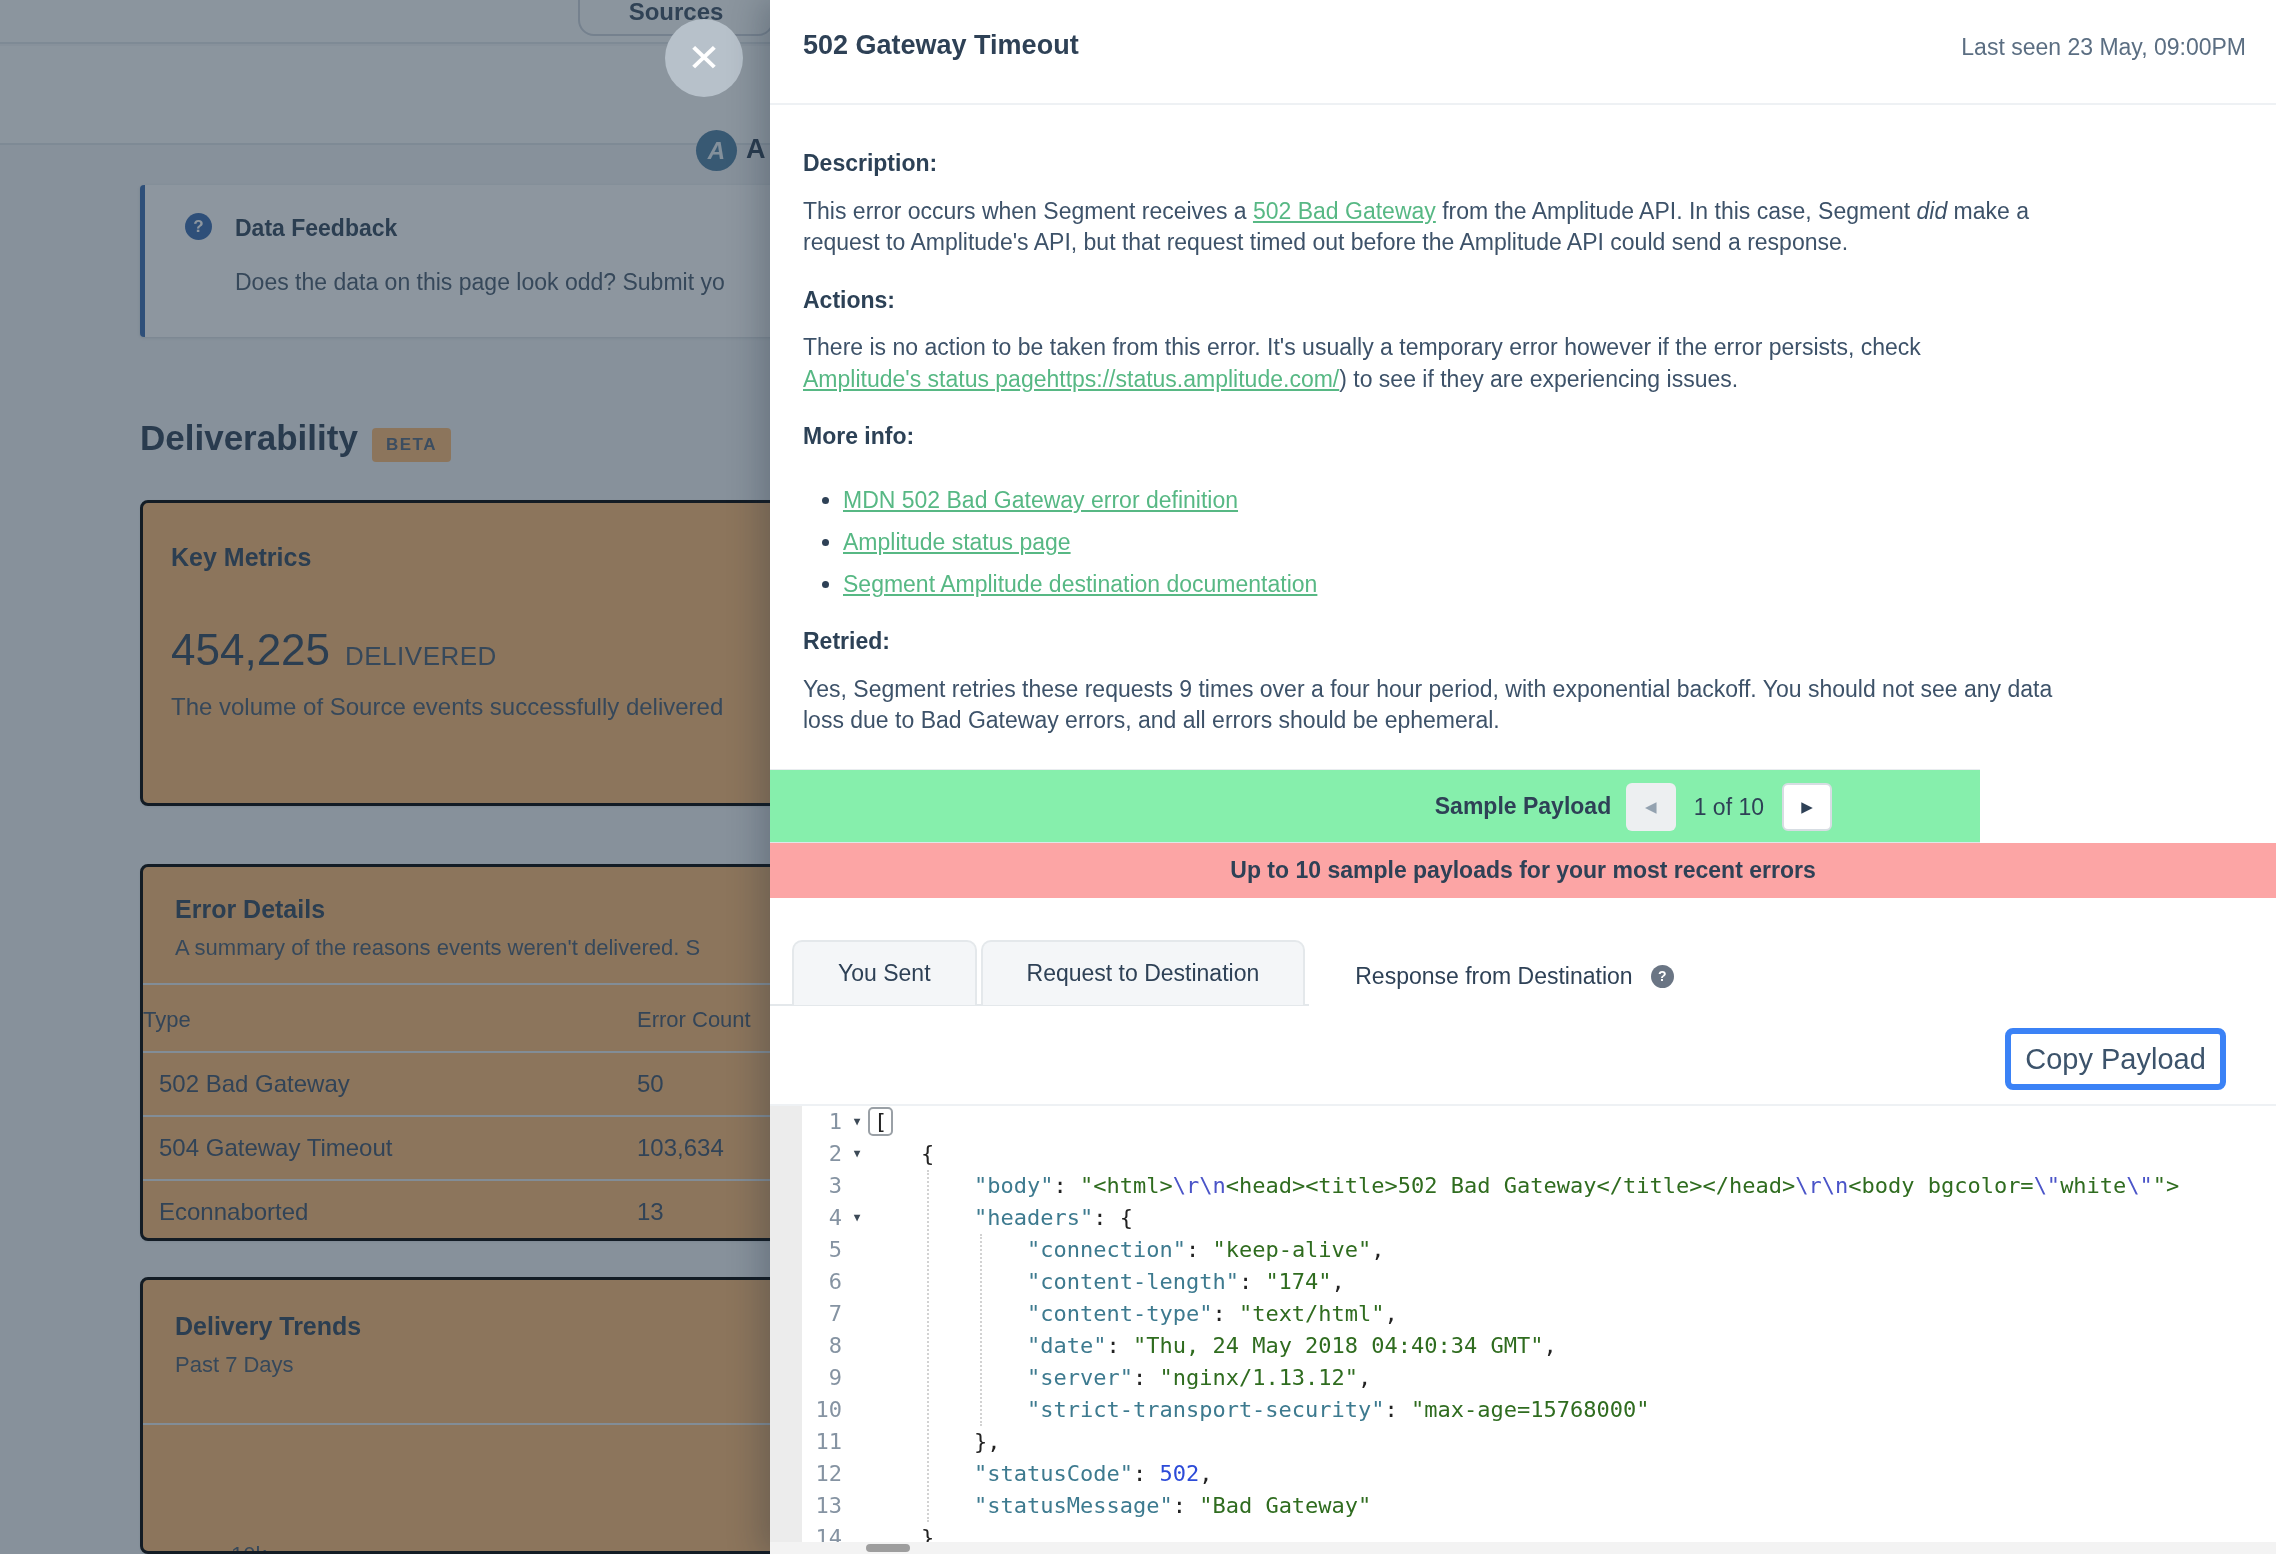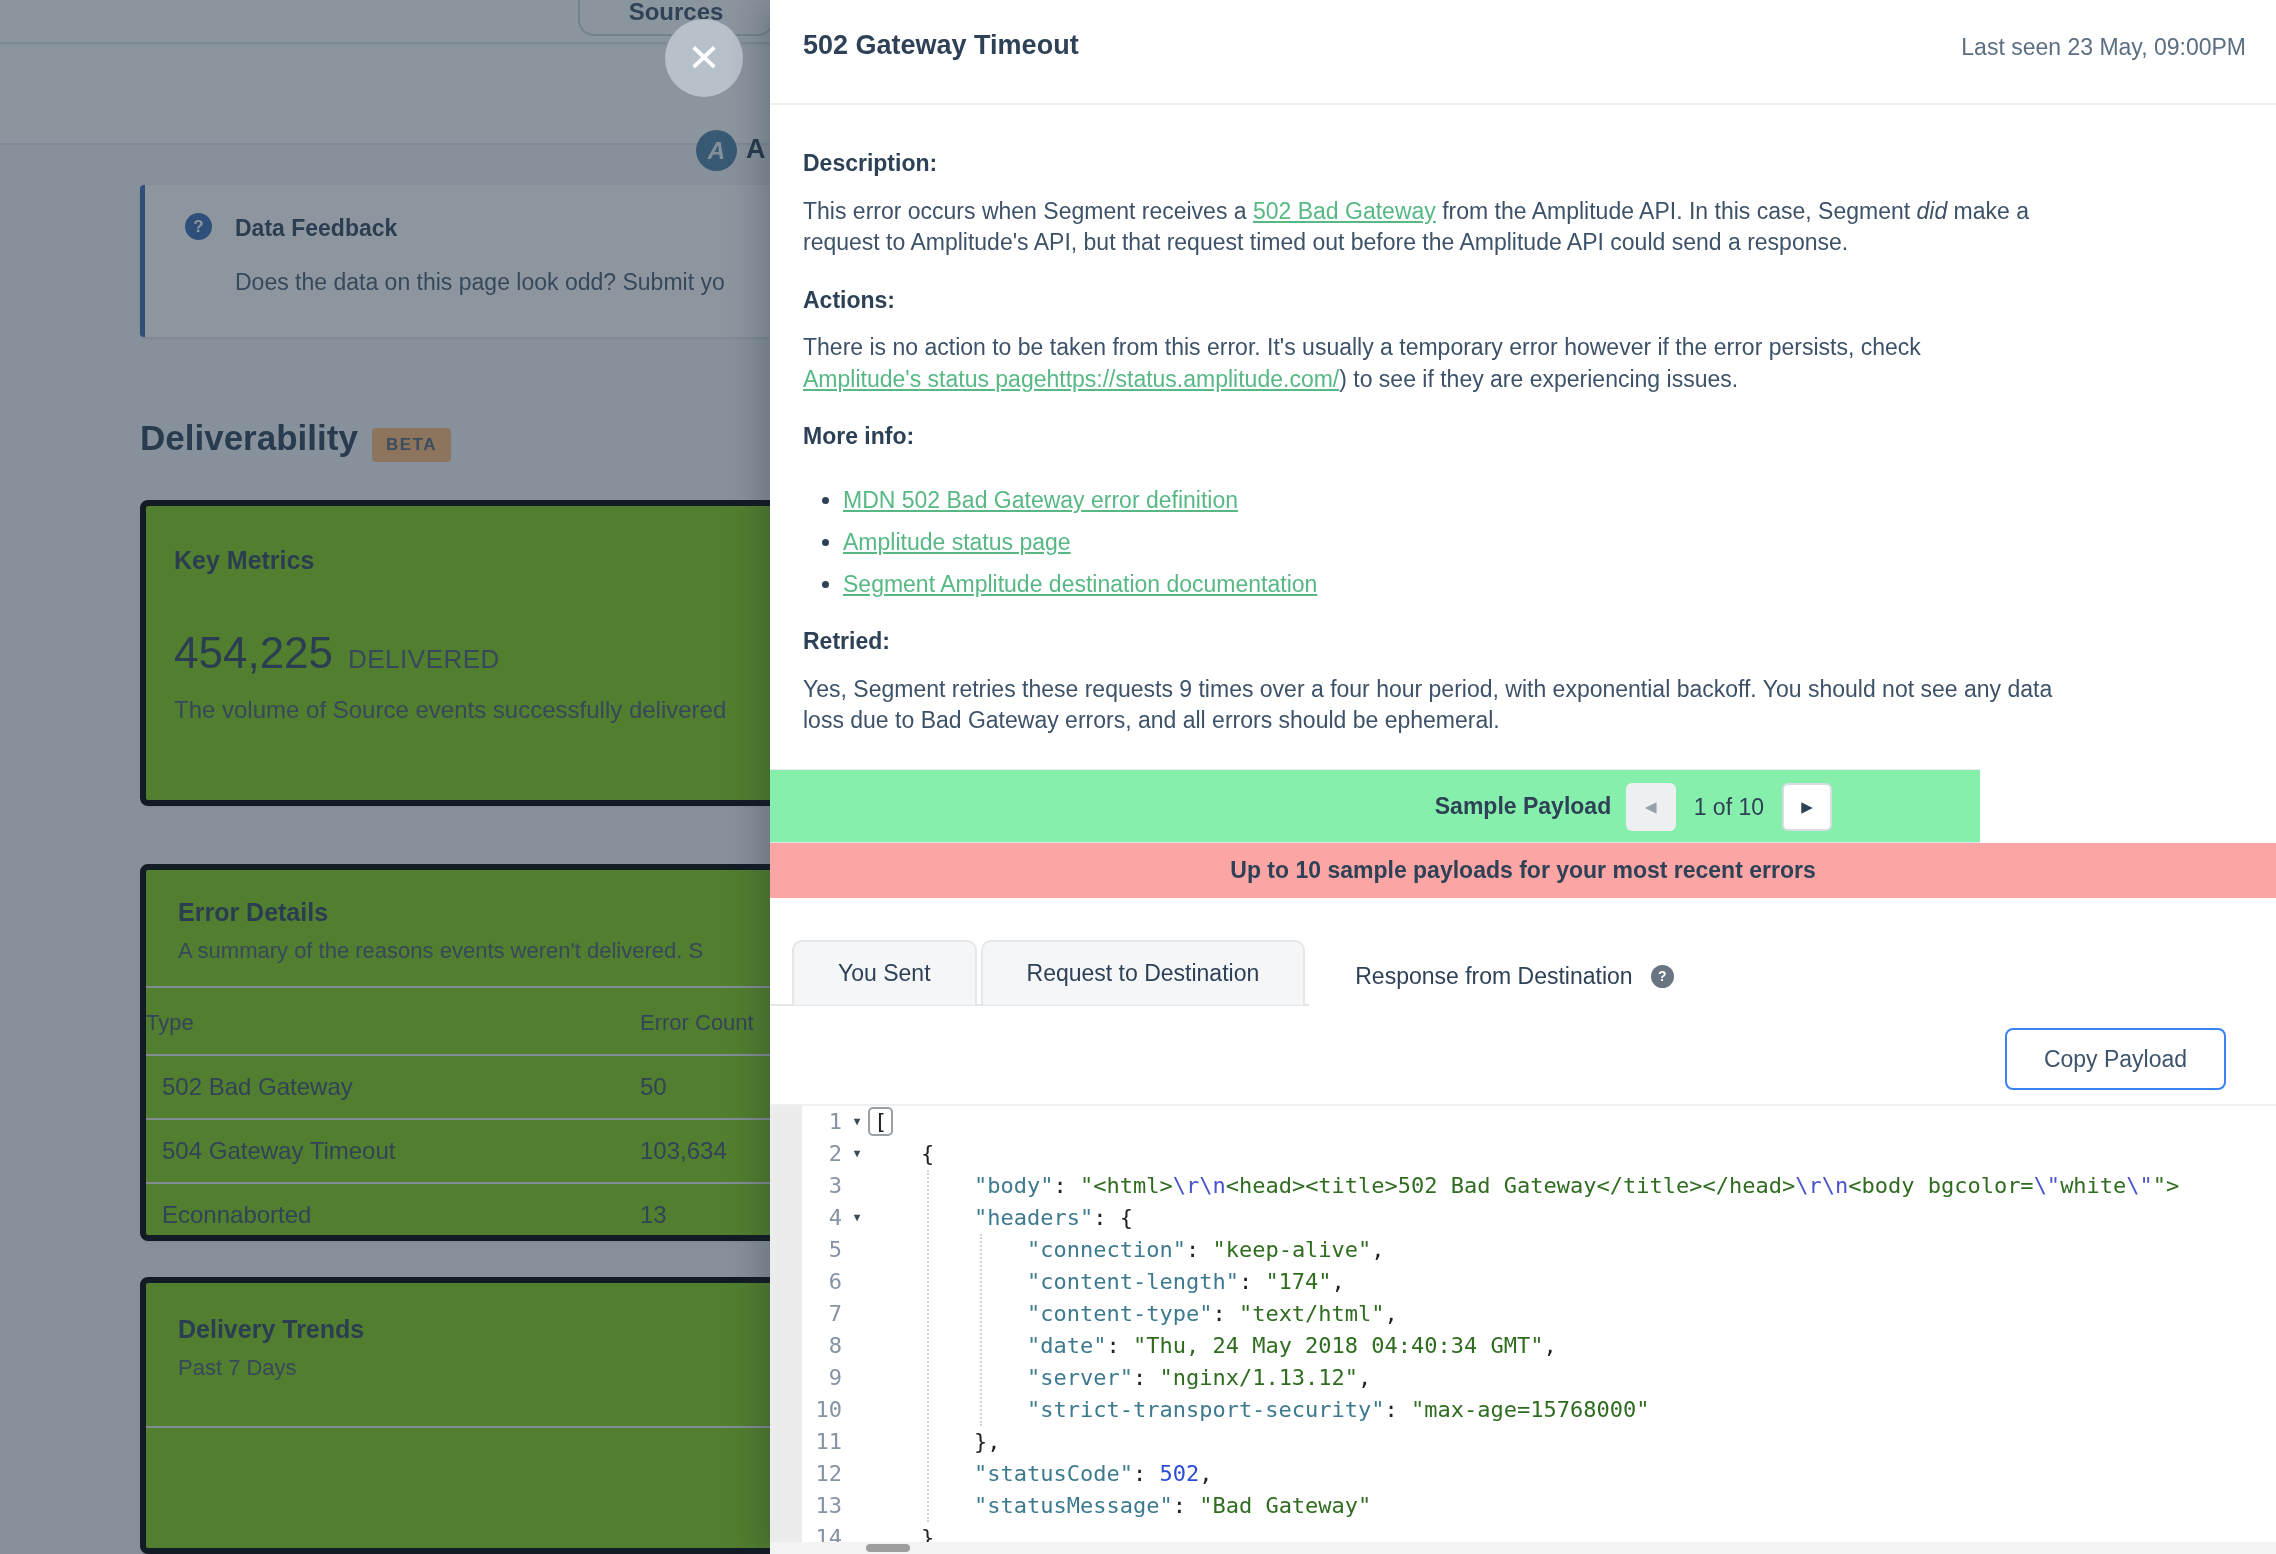--- a/index.html
+++ b/index.html
@@ -29,21 +29,21 @@
   .feedback-icon { position:absolute; left:40px; top:28px; width:27px; height:27px; border-radius:50%;
     background:var(--info-blue); color:#fff; font-size:17px; font-weight:700;
     display:flex; align-items:center; justify-content:center; }
   .feedback-title { position:absolute; left:90px; top:30px; font-size:23px; font-weight:700; color:#33475c; }
   .feedback-body { position:absolute; left:90px; top:84px; font-size:23px; color:#4a5c70; white-space:nowrap; }
 
   .page-h1 { position:absolute; left:140px; top:418px; font-size:35px; font-weight:600; color:#2f4156; }
   .beta-badge { position:absolute; left:372px; top:428px; background:#fdba74; color:#56687c;
     font-size:17px; font-weight:700; letter-spacing:1.5px; padding:7px 14px; border-radius:4px; }
 
-  .card { position:absolute; background:#84cc16; border:6px solid #000000; border-radius:8px;
+  .card { position:absolute; background:#fdba74; border:3px solid #000000; border-radius:8px;
     box-shadow:0 1px 2px rgba(40,60,80,.08); overflow:hidden; }
   .card-keymetrics { left:140px; top:500px; width:760px; height:306px; }
   .card-title { font-size:25px; font-weight:600; color:#33475c; }
   .km-title { position:absolute; left:28px; top:40px; }
   .km-value { position:absolute; left:28px; top:122px; font-size:44px; font-weight:500; color:#33475c; }
   .km-value-label { position:absolute; left:202px; top:138px; font-size:26px; color:#4a5c70; letter-spacing:.5px; }
   .km-desc { position:absolute; left:28px; top:186px; font-size:24px; color:#4a5c70; line-height:35px; width:560px; }
 
   .card-errors { left:140px; top:864px; width:760px; height:377px; }
   .ed-title { position:absolute; left:32px; top:28px; }
@@ -106,21 +106,21 @@
   .tab { height:65px; display:flex; align-items:center; justify-content:center;
     padding:0 44px; margin-right:4px; font-size:23px; font-weight:500; color:#2e4156;
     background:#f4f6f8; border:2px solid #e4e8eb; border-bottom:none;
     border-radius:10px 10px 0 0; cursor:pointer; white-space:nowrap; }
   .tab.active { background:#fff; border-color:transparent; height:70px; }
   .help-icon { width:23px; height:23px; border-radius:50%; background:#6a7584; color:#fff;
     font-size:14px; font-weight:700; display:flex; align-items:center; justify-content:center;
     margin-left:18px; }
 
   .copy-btn { position:absolute; right:50px; top:1028px; width:221px; height:62px; background:#fff;
-    border:2px solid #3b82f6; border-radius:8px; font-size:23px; color:#3c536b;
+    border:6px solid #3b82f6; border-radius:8px; font-size:29px; color:#3c536b;
     display:flex; align-items:center; justify-content:center; cursor:pointer; }
   .code-divider { position:absolute; left:0; top:1104px; width:1506px; border-top:2px solid #eef1f4; }
 
   .code { position:absolute; left:0; top:1106px; width:1506px; height:448px; overflow:hidden;
     font-family:"DejaVu Sans Mono", monospace; font-size:22px;
     background:linear-gradient(to right,#ececec 0,#ececec 32px,#fff 32px); }
   .c-row { display:flex; height:32px; line-height:32px; white-space:pre; }
   .c-num { width:76px; text-align:right; color:#8593a2; flex:none; padding-right:4px; }
   .c-fold { width:22px; flex:none; font-size:11px; color:#3d4a57; text-align:center; cursor:pointer; }
   .c-text { flex:none; }

